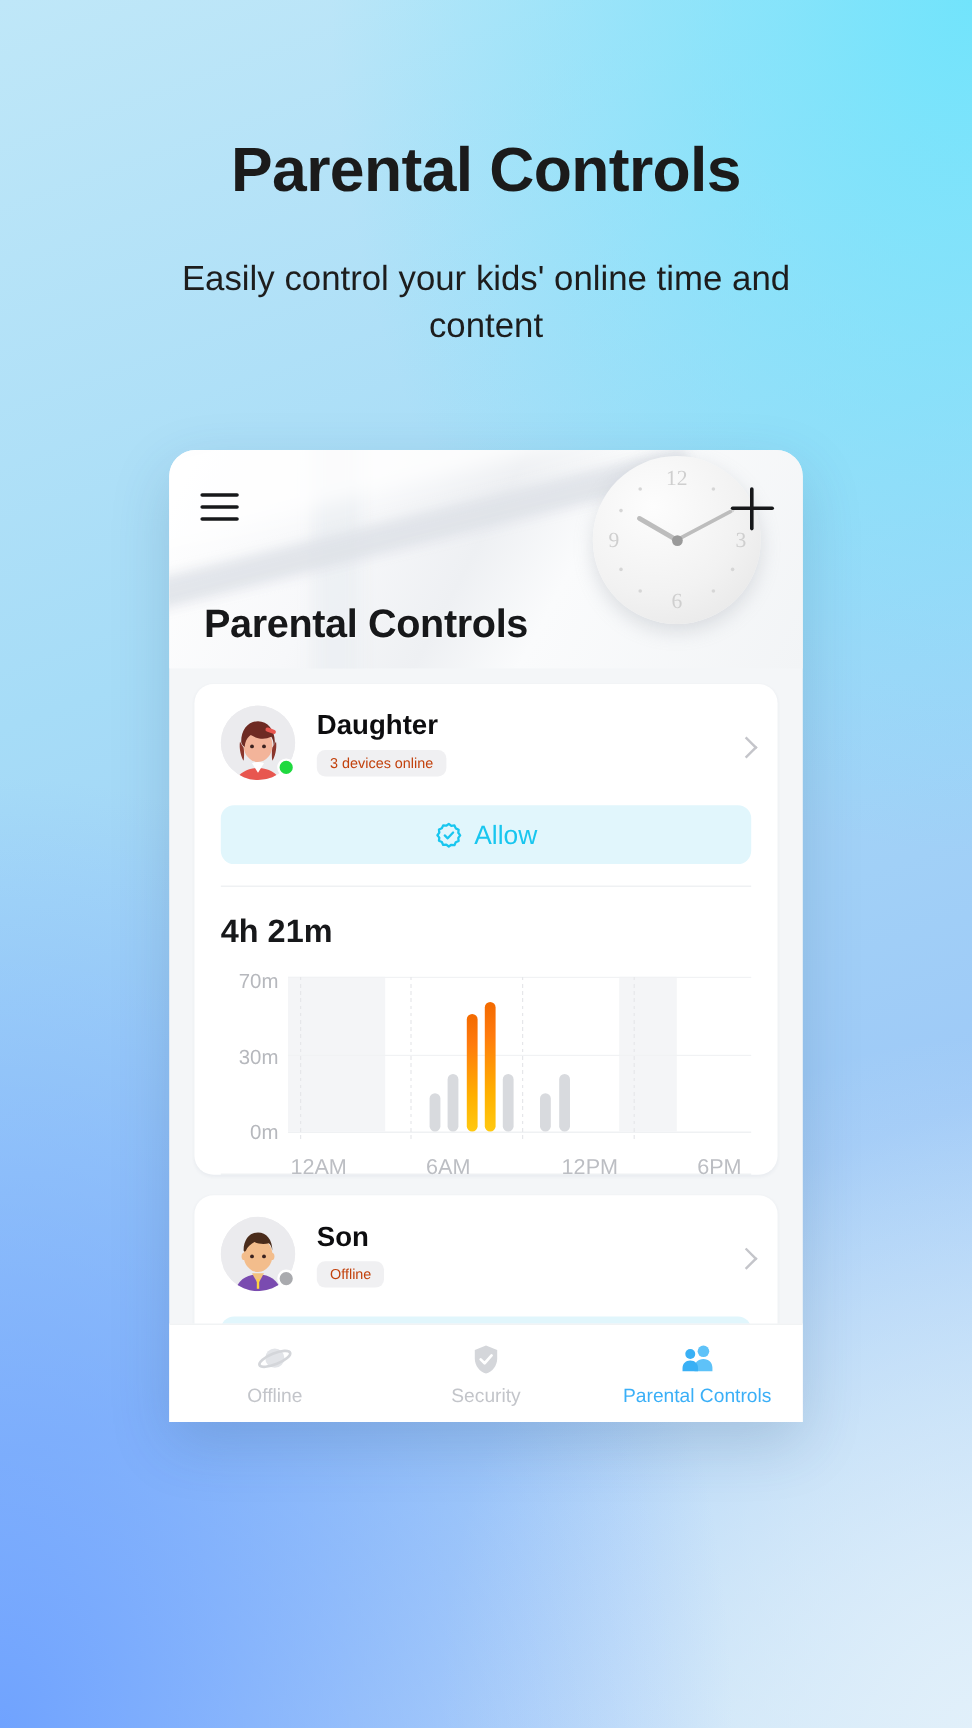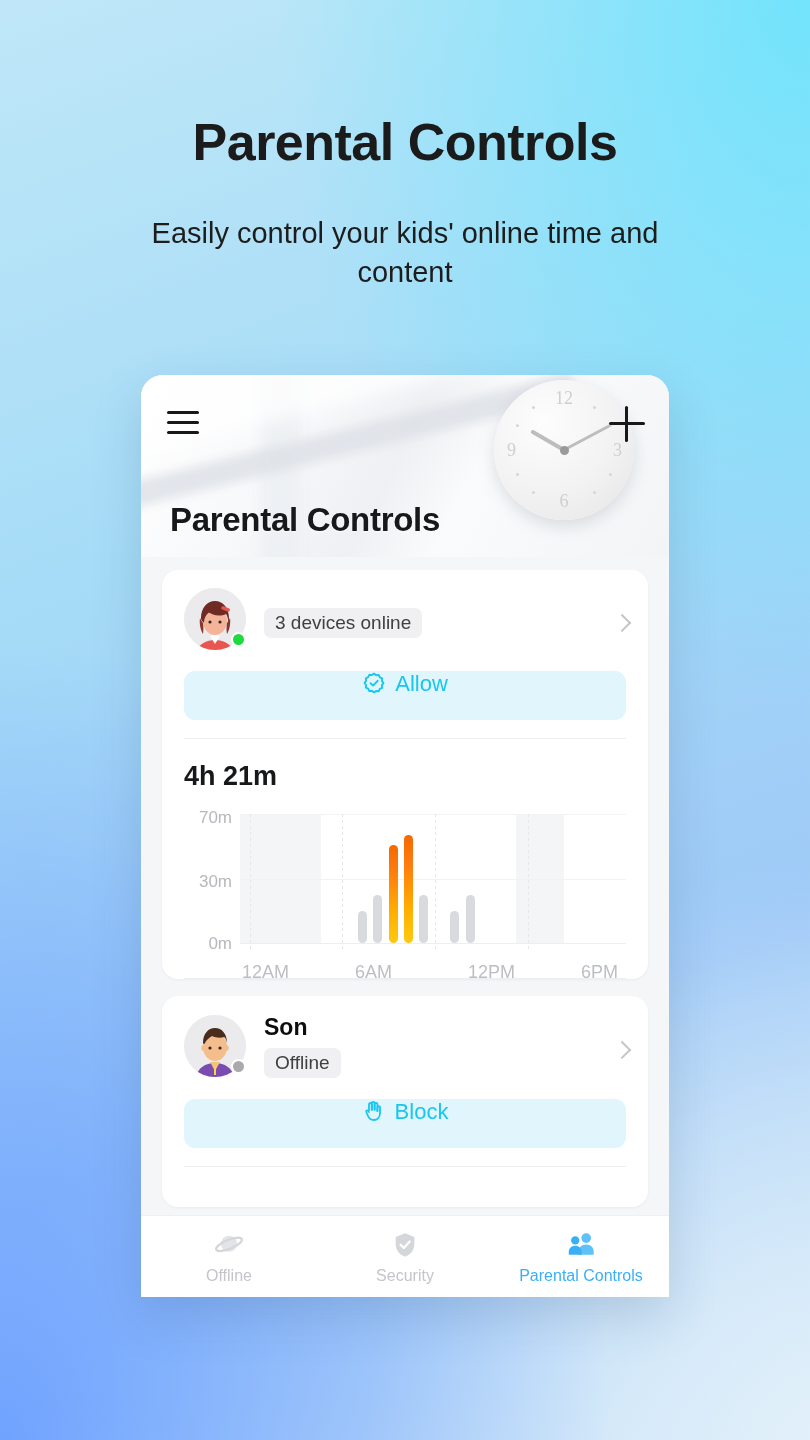--- a/index.html
+++ b/index.html
@@ -24,21 +24,21 @@
   }
   .hero-sub {
     margin-top:42px;
     font-size:29px; color:#1d1d1d; line-height:1.35; font-weight:400;
     padding:0 120px;
   }
 
   
   .phone {
     position:absolute; left:141px; top:375px;
-    width:528px; height:922px;
+    width:528px; height:810px;
     background:#f4f6f8;
     border-radius:22px 22px 0 0;
     overflow:hidden;
     box-shadow:0 18px 50px rgba(40,70,110,0.18);
   }
 
   
   .phone-header {
     position:relative; height:182px; width:100%;
     background:
@@ -107,32 +107,32 @@
     border-radius:50%; border:2px solid #fff;
   }
   .dot-online  { background:#1fd93f; }
   .dot-offline { background:#a9aaae; }
 
   .person-info { margin-left:18px; flex:1; }
   .person-name { font-size:23px; font-weight:bold; color:#0d0d0f; }
   .person-badge {
     display:inline-block; margin-top:7px; padding:4px 11px;
     background:#f0f0f2; border-radius:7px;
-    font-size:19px; color:#404040;
+    font-size:12px; color:#c2410c;
   }
   .chev {
     position:absolute; right:2px; top:50%; transform:translateY(-50%);
     width:13px; height:13px; border-right:2.5px solid #c4c5ca; border-top:2.5px solid #c4c5ca;
     rotate:45deg;
   }
 
   .btn-row { display:flex; gap:14px; margin-top:17px; padding-bottom:18px; }
   .pill {
     flex:1; height:49px; border-radius:11px; background:#e1f6fc;
-    display:flex; align-items:flex-start; justify-content:center; gap:9px;
+    display:flex; align-items:center; justify-content:center; gap:9px;
     color:#18c6ef; font-size:22px; cursor:pointer;
   }
   .pill svg { display:block; }
 
   .divider { height:1px; background:#eceef0; }
 
   .usage-total { font-size:27px; font-weight:bold; color:#17181a; padding:22px 0 14px 0; }
 
   
   .chart { position:relative; height:172px; }
@@ -224,20 +224,21 @@
               <path d="M16 30c-1 6 1 13 3 16 1-5 0-11 0-11s-2-3-3-5z" fill="#8a362c"></path>
               <path d="M46 30c1 6-1 13-3 16-1-5 0-11 0-11s2-3 3-5z" fill="#8a362c"></path>
               <rect x="37" y="19" width="9" height="3.5" rx="1.7" transform="rotate(20 41 21)" fill="#e8564f"></rect>
               <circle cx="26" cy="34" r="1.6" fill="#3b2320"></circle>
               <circle cx="36" cy="34" r="1.6" fill="#3b2320"></circle>
             </svg>
           </div>
           <div class="status-dot dot-online"></div>
         </div>
         <div class="person-info">
+          <div class="person-name">Daughter</div>
           <div class="person-badge">3 devices online</div>
         </div>
         <div class="chev"></div>
       </div>
 
       <div class="btn-row">
         <div class="pill">
           <span>
             <svg width="24" height="24" viewBox="0 0 24 24" fill="none" stroke="#18c6ef" stroke-width="1.9" stroke-linecap="round" stroke-linejoin="round">
               <path d="M12 2.6l2.1 1.6 2.6-.3 1.1 2.4 2.4 1.1-.3 2.6 1.6 2.1-1.6 2.1.3 2.6-2.4 1.1-1.1 2.4-2.6-.3L12 21.4l-2.1-1.6-2.6.3-1.1-2.4-2.4-1.1.3-2.6L2.5 12l1.6-2.1-.3-2.6 2.4-1.1 1.1-2.4 2.6.3z"></path>

